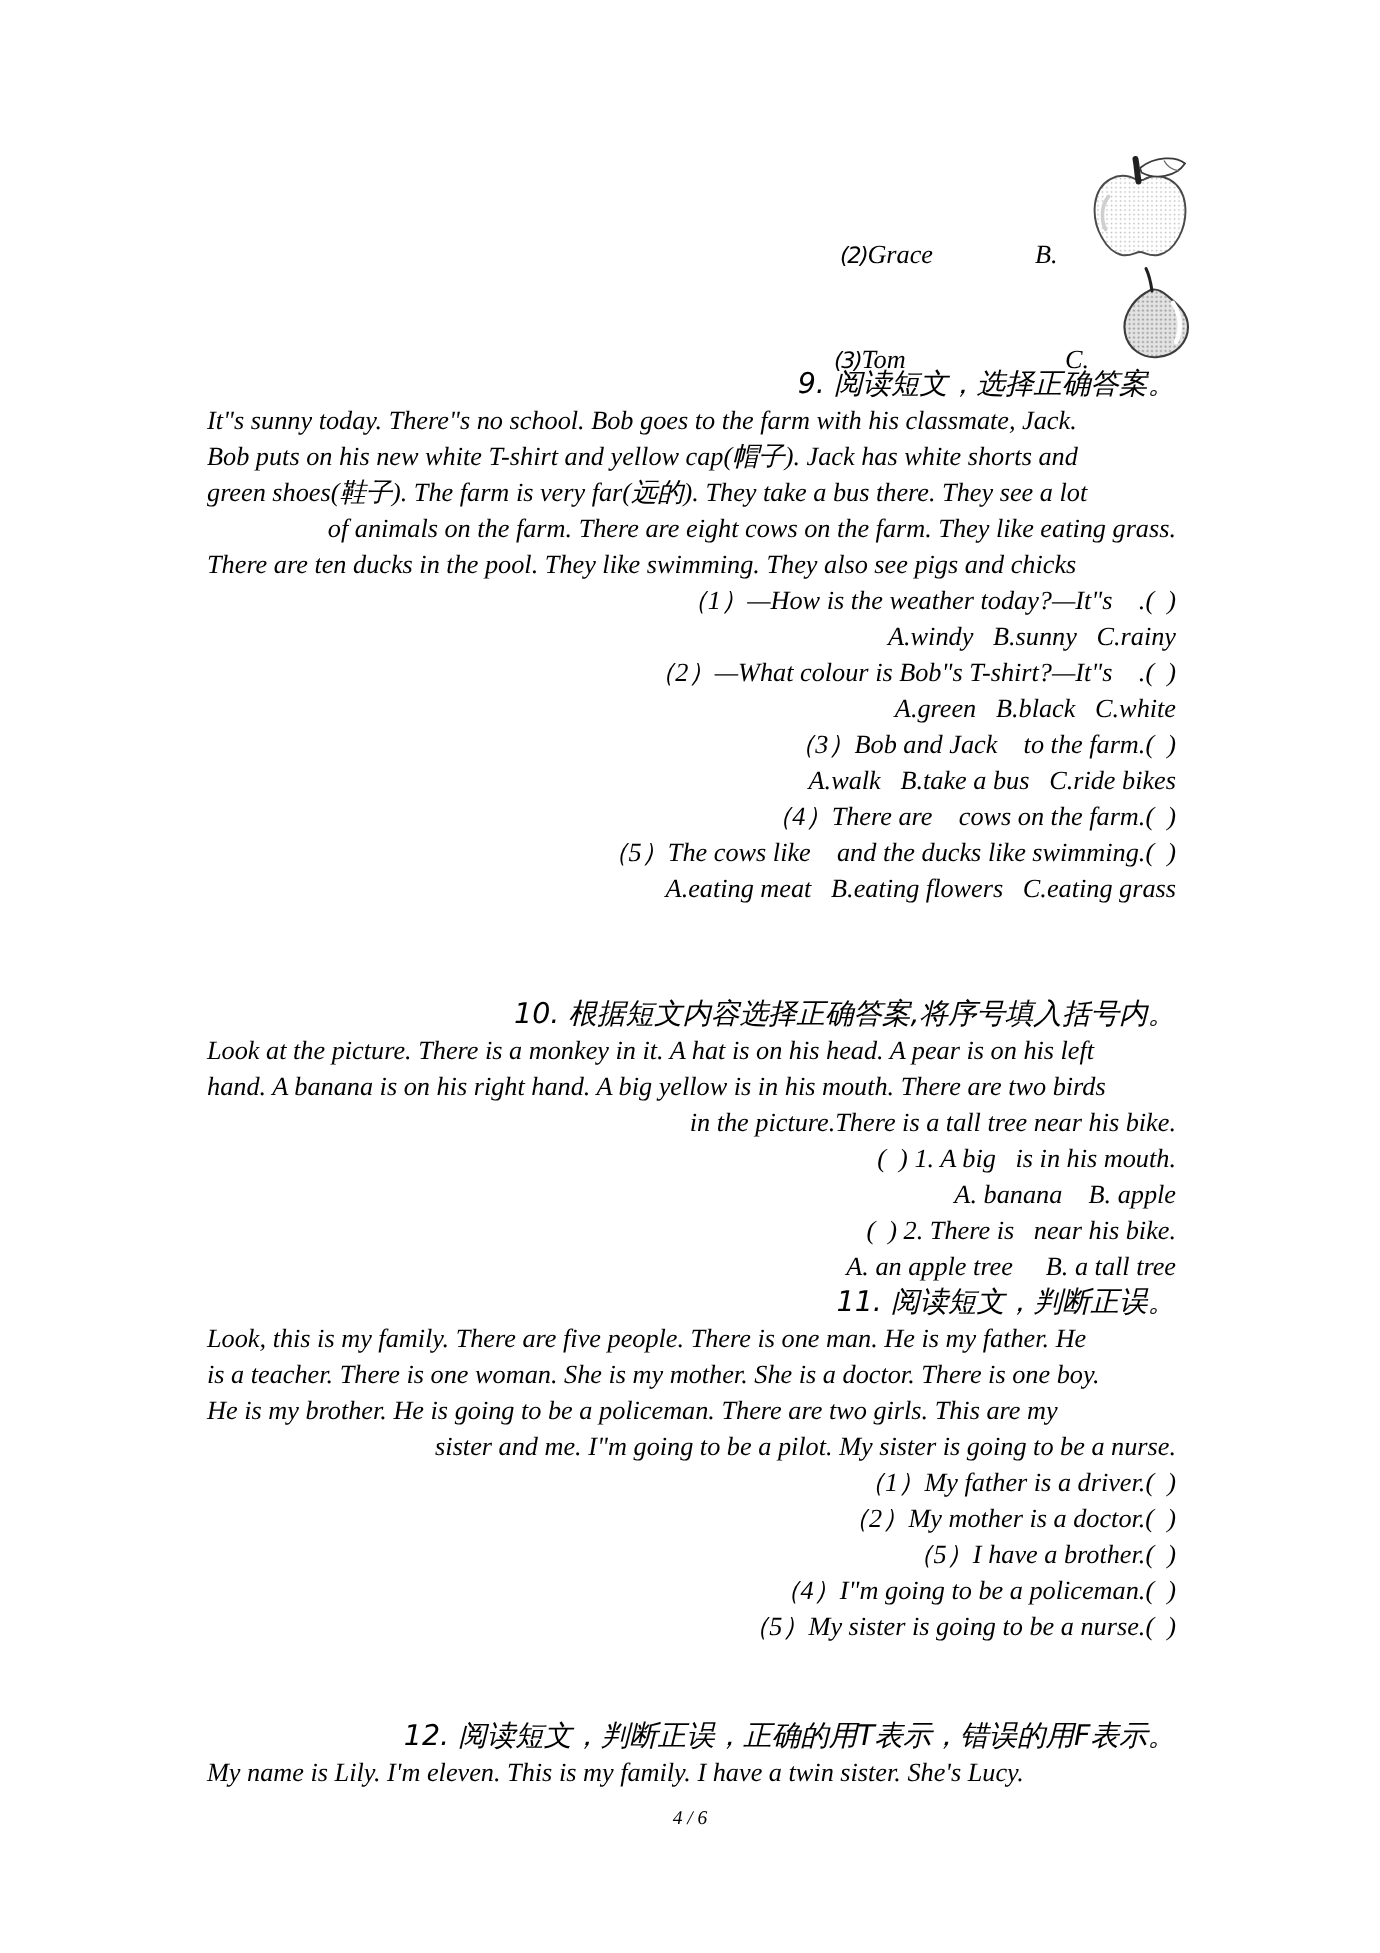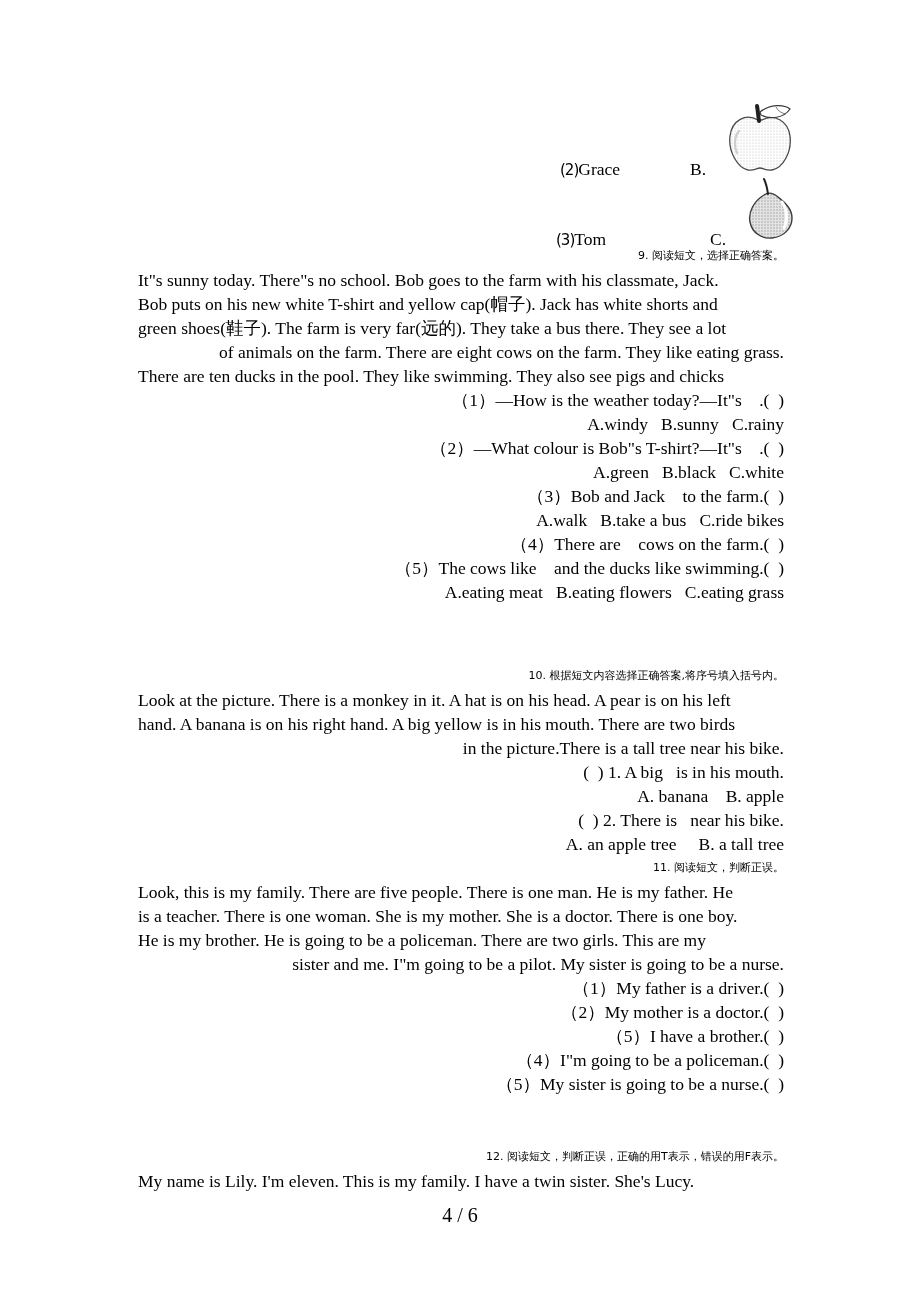--- a/index.html
+++ b/index.html
@@ -15,20 +15,21 @@
     font-family: "Liberation Serif", "DejaVu Serif", serif;
     color: #000000;
     overflow: hidden;
   }
 
   .page {
     position: absolute;
     left: 0; top: 0;
     width: 748px;
     height: 1302px;
+    font-style: italic;
   }
 
   
   .content {
     position: absolute;
     left: 138px;
     top: 0;
     width: 646px;
   }
 
@@ -36,21 +37,21 @@
     font-size: 17.5px;
     line-height: 24px;
     white-space: pre-wrap;
     letter-spacing: 0px;
   }
   .right   { text-align: right; }
   .justify { text-align: justify; }
 
   .cn {
     font-family: "DejaVu Sans", "Liberation Sans", sans-serif;
-    font-size: 11px;
+    font-size: 19px;
   }
 
   
   .match-block {
     position: absolute;
     left: 138px;
     top: 96px;
     width: 646px;
   }
   .match-row {
@@ -86,21 +87,21 @@
     letter-spacing: -1px;
   }
 
   
   .footer {
     position: absolute;
     left: 0;
     top: 1204px;
     width: 920px;
     text-align: center;
-    font-size: 20px;
+    font-size: 13px;
     font-family: "Liberation Serif", "DejaVu Serif", serif;
   }
 
   svg { display: block; }
 </style>
 </head>
 <body>
 
 <div class="page">
 

